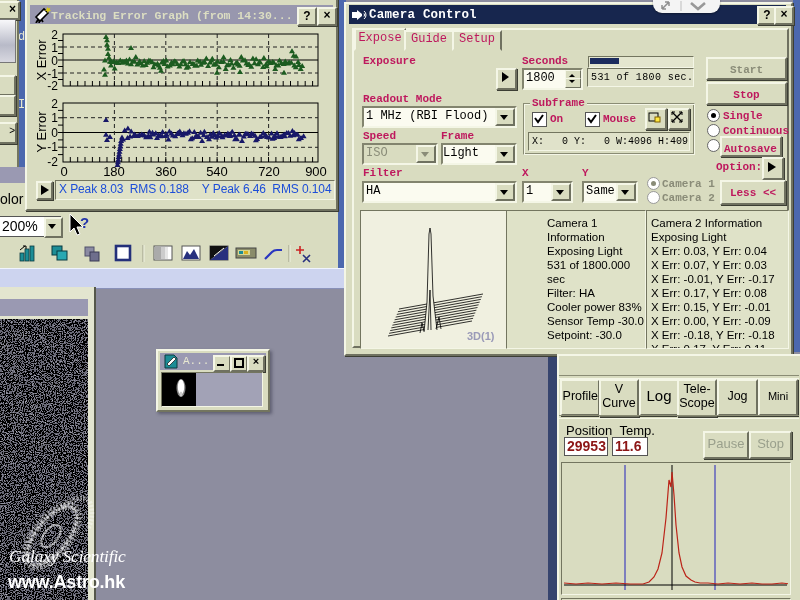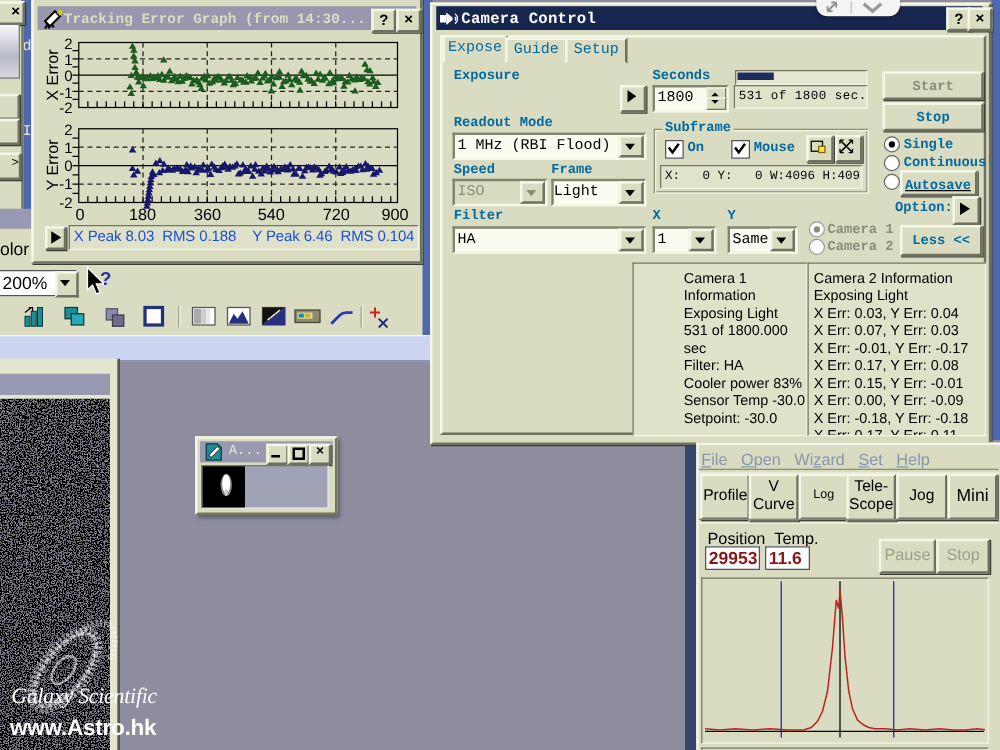--- a/index.html
+++ b/index.html
@@ -4,21 +4,21 @@
   html,body{margin:0;padding:0;}
   body{width:800px;height:600px;overflow:hidden;position:relative;background:#8d8d9f;
        font-family:"Liberation Sans",sans-serif;}
   .abs{position:absolute;}
   .face{background:#d9dcc0;}
   .raised{border-style:solid;border-width:2px;border-color:#f4f6e6 #73755f #73755f #f4f6e6;}
   .sunken1{border-style:solid;border-width:1px;border-color:#73755f #f4f6e6 #f4f6e6 #73755f;}
   .btn{background:#d9dcc0;border:2px solid;border-color:#f4f6e6 #6f7160 #6f7160 #f4f6e6;
        box-shadow:1px 1px 0 #3c3e34;}
   .mono{font-family:"Liberation Mono",monospace;}
-  .lbl{font-family:"Liberation Mono",monospace;font-weight:bold;font-size:11px;color:#0369a1;}
+  .lbl{font-family:"Liberation Mono",monospace;font-weight:bold;font-size:11px;color:#be185d;}
   .combo{background:#fbfbf0;border:2px solid;border-color:#82846e #f4f6e6 #f4f6e6 #82846e;}
   .cArr{position:absolute;top:0;right:0;bottom:0;width:16px;background:#d9dcc0;
         border:2px solid;border-color:#f4f6e6 #6f7160 #6f7160 #f4f6e6;}
   .tri{position:absolute;left:3px;top:5px;width:0;height:0;border:4px solid transparent;
        border-top:5px solid #000;}
   .cb{width:13px;height:13px;background:#fff;border:1px solid #555;position:absolute;}
   .radio{width:11px;height:11px;border-radius:50%;background:#fff;border:1px solid #666;position:absolute;}
   .rdot{position:absolute;left:3px;top:3px;width:5px;height:5px;border-radius:50%;background:#000;}
 </style></head>
 <body>
@@ -437,35 +437,55 @@
     <span class="lbl" style="color:#8a8c78;line-height:15px;">Start</span></div>
   <div class="abs btn" style="left:360px;top:78px;width:77px;height:19px;text-align:center;">
     <span class="lbl" style="line-height:15px;">Stop</span></div>
   <div class="radio" style="left:361px;top:105px;">
       <span class="rdot"></span>
     </div>
   <div class="abs lbl" style="left:377px;top:106px;">Single</div>
   <div class="radio" style="left:361px;top:120px;"></div>
   <div class="abs lbl" style="left:377px;top:121px;">Continuous</div>
   <div class="radio" style="left:361px;top:135px;"></div>
-  <div class="abs btn" style="left:374px;top:132px;width:58px;height:17px;text-decoration:underline;">
+  <div class="abs btn" style="left:374px;top:132px;width:58px;height:17px;">
     <span class="lbl" style="line-height:13px;padding-left:2px;">Autosave</span></div>
   <div class="abs lbl" style="left:370px;top:157px;">Option:</div>
   <div class="abs btn" style="left:416px;top:153px;width:18px;height:19px;">
     <div style="width:0;height:0;border:5px solid transparent;border-left:8px solid #000;margin:3px 0 0 4px;"></div>
     </div>
   <div class="radio" style="left:301px;top:173px;border-color:#999;">
       <span class="rdot" style="background:#8a8c78;"></span>
     </div>
   <div class="abs lbl" style="left:316px;top:174px;color:#8a8c78;">Camera 1</div>
   <div class="radio" style="left:301px;top:187px;border-color:#999;"></div>
   <div class="abs lbl" style="left:316px;top:188px;color:#8a8c78;">Camera 2</div>
   <div class="abs btn" style="left:374px;top:176px;width:62px;height:21px;text-align:center;">
     <span class="lbl" style="line-height:17px;">Less &lt;&lt;</span></div>
 
+  <div class="abs sunken1" style="left:14px;top:206px;width:145px;height:137px;background:#f0f0e0;">
+    <svg width="143" height="135">
+      <g stroke="#000" stroke-width="0.8" transform="translate(-361,-211)">
+        <line x1="388.0" y1="336.0" x2="472.0" y2="321.0"></line>
+          <line x1="389.1" y1="333.3" x2="473.1" y2="318.3"></line>
+          <line x1="390.2" y1="330.6" x2="474.2" y2="315.6"></line>
+          <line x1="391.3" y1="327.9" x2="475.3" y2="312.9"></line>
+          <line x1="392.4" y1="325.2" x2="476.4" y2="310.2"></line>
+          <line x1="393.5" y1="322.5" x2="477.5" y2="307.5"></line>
+          <line x1="394.6" y1="319.8" x2="478.6" y2="304.8"></line>
+          <line x1="395.7" y1="317.1" x2="479.7" y2="302.1"></line>
+          <line x1="396.8" y1="314.4" x2="480.8" y2="299.4"></line>
+          <line x1="397.9" y1="311.7" x2="481.9" y2="296.7"></line>
+          <line x1="399.0" y1="309.0" x2="483.0" y2="294.0"></line>
+        <path d="M424 332 l3 -30 l2 -68 l1 -6 l1 6 l2 62 l4 34" fill="#f0f0e0" stroke="#000"></path>
+        <path d="M428 330 l2 -40 l1 40 M420 333 l2 -10 l2 8 M436 329 l3 -12 l2 12" fill="none" stroke="#000"></path>
+      </g>
+      <text x="106" y="129" font-size="11" font-weight="bold" fill="#9a9ab8" font-family="Liberation Sans">3D(1)</text>
+    </svg>
+  </div>
   <div class="abs sunken1" style="left:160px;top:206px;width:138px;height:137px;background:#dfe2c8;overflow:hidden;">
     <div style="font-size:11.5px;line-height:14px;padding:5px 0 0 4px;margin-left:36px;">
         <div>Camera 1 Information</div>
         <div>Exposing Light</div>
         <div>531 of 1800.000 sec</div>
         <div>Filter: HA</div>
         <div>Cooler power 83%</div>
         <div>Sensor Temp -30.0</div>
         <div>Setpoint: -30.0</div>
       </div>
@@ -482,34 +502,28 @@
         <div>X Err: 0.00, Y Err: -0.09</div>
         <div>X Err: -0.18, Y Err: -0.18</div>
         <div>X Err: 0.17, Y Err: 0.11</div>
       </div>
     </div>
 </div>
 
 <div class="abs" style="left:557px;top:354px;width:243px;height:246px;background:#d9dcc0;
      border:2px solid;border-color:#f4f6e6 #6f7160 #6f7160 #f4f6e6;">
 
-  <div class="abs" style="left:2px;top:4px;font-size:13px;color:#8795ad;white-space:nowrap;">
-    <span style="text-decoration:underline">F</span>ile&nbsp;&nbsp;
-    <span style="text-decoration:underline">O</span>pen&nbsp;&nbsp;
-    Wi<span style="text-decoration:underline">z</span>ard&nbsp;&nbsp;
-    <span style="text-decoration:underline">S</span>et&nbsp;&nbsp;
-    <span style="text-decoration:underline">H</span>elp</div>
   <div class="abs" style="left:0px;top:19px;width:240px;height:2px;border-top:1px solid #8a8c74;border-bottom:1px solid #f4f6e6;"></div>
 
   <div class="abs btn" style="left:1px;top:23px;width:36px;height:33px;font-size:12.5px;text-align:right;line-height:30px;">Profile</div>
   <div class="abs btn" style="left:40px;top:23px;width:36px;height:33px;font-size:12.5px;text-align:center;line-height:14px;padding-top:1px;">V<br>Curve</div>
-  <div class="abs btn" style="left:80px;top:23px;width:36px;height:33px;font-size:10px;text-align:center;line-height:30px;">Log</div>
+  <div class="abs btn" style="left:80px;top:23px;width:36px;height:33px;font-size:15px;text-align:center;line-height:30px;">Log</div>
   <div class="abs btn" style="left:118px;top:23px;width:36px;height:33px;font-size:12.5px;text-align:center;line-height:14px;padding-top:1px;">Tele-<br>Scope</div>
   <div class="abs btn" style="left:158px;top:23px;width:37px;height:33px;font-size:12.5px;text-align:center;line-height:30px;">Jog</div>
-  <div class="abs btn" style="left:199px;top:23px;width:36px;height:33px;font-size:14px;text-align:center;line-height:30px;">Mini</div>
+  <div class="abs btn" style="left:199px;top:23px;width:36px;height:33px;font-size:11px;text-align:center;line-height:30px;">Mini</div>
   <div class="abs" style="left:0px;top:59px;width:240px;height:2px;border-top:1px solid #8a8c74;border-bottom:1px solid #f4f6e6;"></div>
 
   <div class="abs" style="left:7px;top:67px;font-size:13px;">Position&nbsp;&nbsp;Temp.</div>
   <div class="abs" style="left:5px;top:81px;width:42px;height:17px;background:#fff;border:1px solid #555;">
     <div style="font-size:14px;font-weight:bold;color:#8c1616;padding-left:2px;line-height:16px;">29953</div>
     </div>
   <div class="abs" style="left:53px;top:81px;width:34px;height:17px;background:#fff;border:1px solid #555;">
     <div style="font-size:14px;font-weight:bold;color:#8c1616;padding-left:2px;line-height:16px;">11.6</div>
     </div>
   <div class="abs btn" style="left:144px;top:75px;width:42px;height:24px;text-align:center;">

